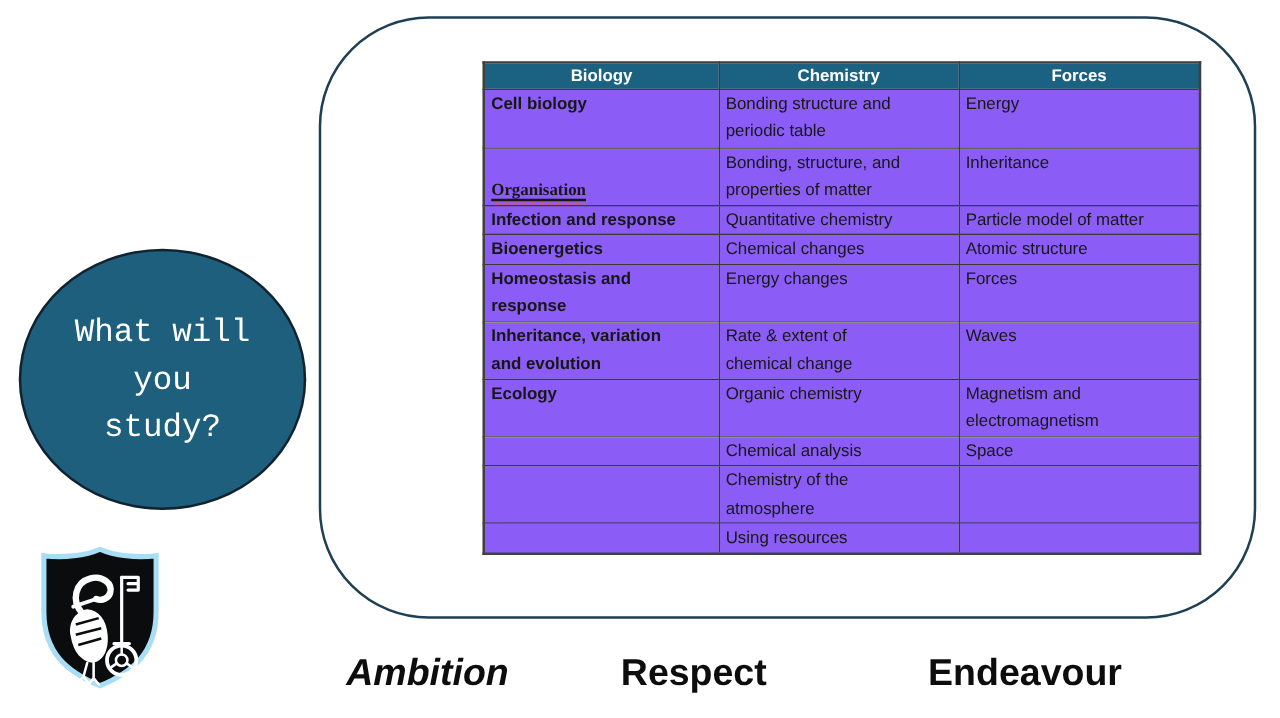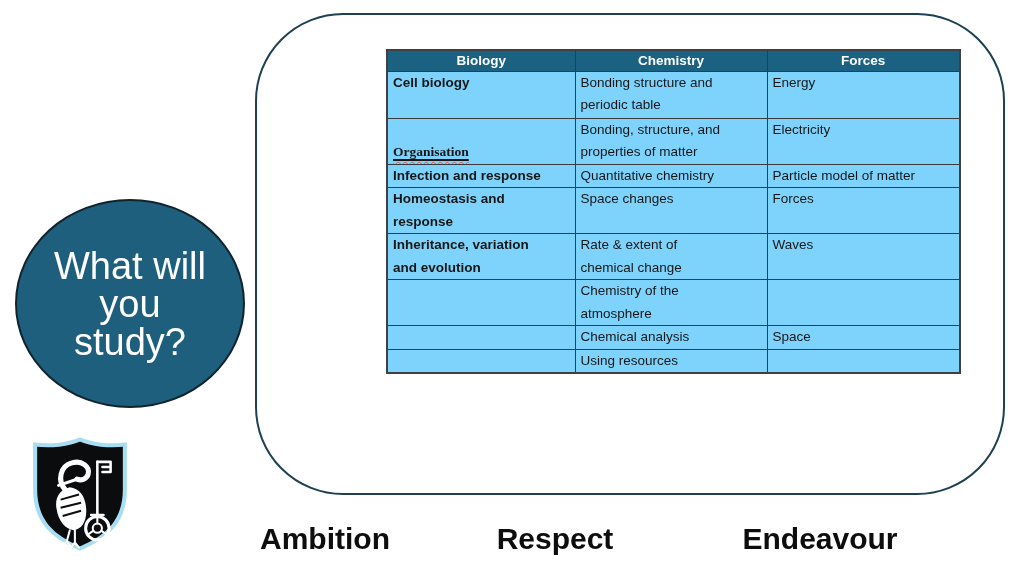--- a/index.html
+++ b/index.html
@@ -48,21 +48,21 @@
     vertical-align: middle;
     padding: 0;
   }
   .subjects td {
     font-size: 13.5px;
     line-height: 22.5px;
     color: #171717;
     vertical-align: top;
     padding: 0 6px 0 5px;
     white-space: pre-line;
-    background: #7dd3fc;
+    background: #8b5cf6;
   }
   .subjects td.bio { font-weight: 700; }
 
   
   .spell-wavy {
     text-decoration: underline wavy #e2574d;
     text-decoration-thickness: 1px;
     text-underline-offset: 4.5px;
     text-decoration-skip-ink: none;
     font-family: Liberation Serif, serif;
@@ -82,44 +82,45 @@
     border-radius: 50%;
     background: #1d5f7d;
     border: 2px solid #10232e;
     box-sizing: border-box;
     display: flex;
     align-items: center;
     justify-content: center;
   }
   .question-text {
     color: #ffffff;
-    font-size: 38px;
+    font-size: 26px;
     line-height: 38px;
     text-align: center;
     white-space: pre-line;
+    font-family: Liberation Mono, monospace;
   }
 
   
   .crest {
     position: absolute;
     left: 29px; top: 436px;
     width: 102px; height: 116px;
   }
 
   
   .value-word {
     position: absolute;
     top: 522px;
     transform: translateX(-50%);
     font-size: 30px;
     font-weight: 700;
     color: #0d0d0d;
     white-space: nowrap;
   }
-  .value-ambition  { left: 325px; }
+  .value-ambition  { left: 342px; font-style: italic; }
   .value-respect   { left: 555px; }
   .value-endeavour { left: 820px; }
 </style>
 </head>
 <body>
 
 <div class="slide">
 
   <div class="panel"></div>
 
@@ -142,50 +143,61 @@
         <td>Bonding structure and
 periodic table</td>
         <td>Energy</td>
       </tr>
       <tr style="height:46px">
         <td class="bio">
           <span class="spell-wavy"><span class="u-solid">Organisation</span></span>
         </td>
         <td>Bonding, structure, and
 properties of matter</td>
-        <td>Electricity</td>
+        <td>Inheritance</td>
       </tr>
       <tr style="height:22px">
         <td class="bio">Infection and response</td>
         <td>Quantitative chemistry</td>
         <td>Particle model of matter</td>
       </tr>
+      <tr style="height:22px">
+        <td class="bio">Bioenergetics</td>
+        <td>Chemical changes</td>
+        <td>Atomic structure</td>
+      </tr>
       <tr style="height:46px">
         <td class="bio">Homeostasis and
 response</td>
-        <td>Space changes</td>
+        <td>Energy changes</td>
         <td>Forces</td>
       </tr>
       <tr style="height:46px">
         <td class="bio">Inheritance, variation
 and evolution</td>
         <td>Rate &amp; extent of
 chemical change</td>
         <td>Waves</td>
       </tr>
       <tr style="height:46px">
+        <td class="bio">Ecology</td>
+        <td>Organic chemistry</td>
+        <td>Magnetism and
+electromagnetism</td>
+      </tr>
+      <tr style="height:21px">
+        <td class="bio"></td>
+        <td>Chemical analysis</td>
+        <td>Space</td>
+      </tr>
+      <tr style="height:46px">
         <td class="bio"></td>
         <td>Chemistry of the
 atmosphere</td>
         <td></td>
-      </tr>
-      <tr style="height:21px">
-        <td class="bio"></td>
-        <td>Chemical analysis</td>
-        <td>Space</td>
       </tr>
       <tr style="height:22px">
         <td class="bio"></td>
         <td>Using resources</td>
         <td></td>
       </tr>
     </tbody>
   </table>
 
   <div class="question-circle">

